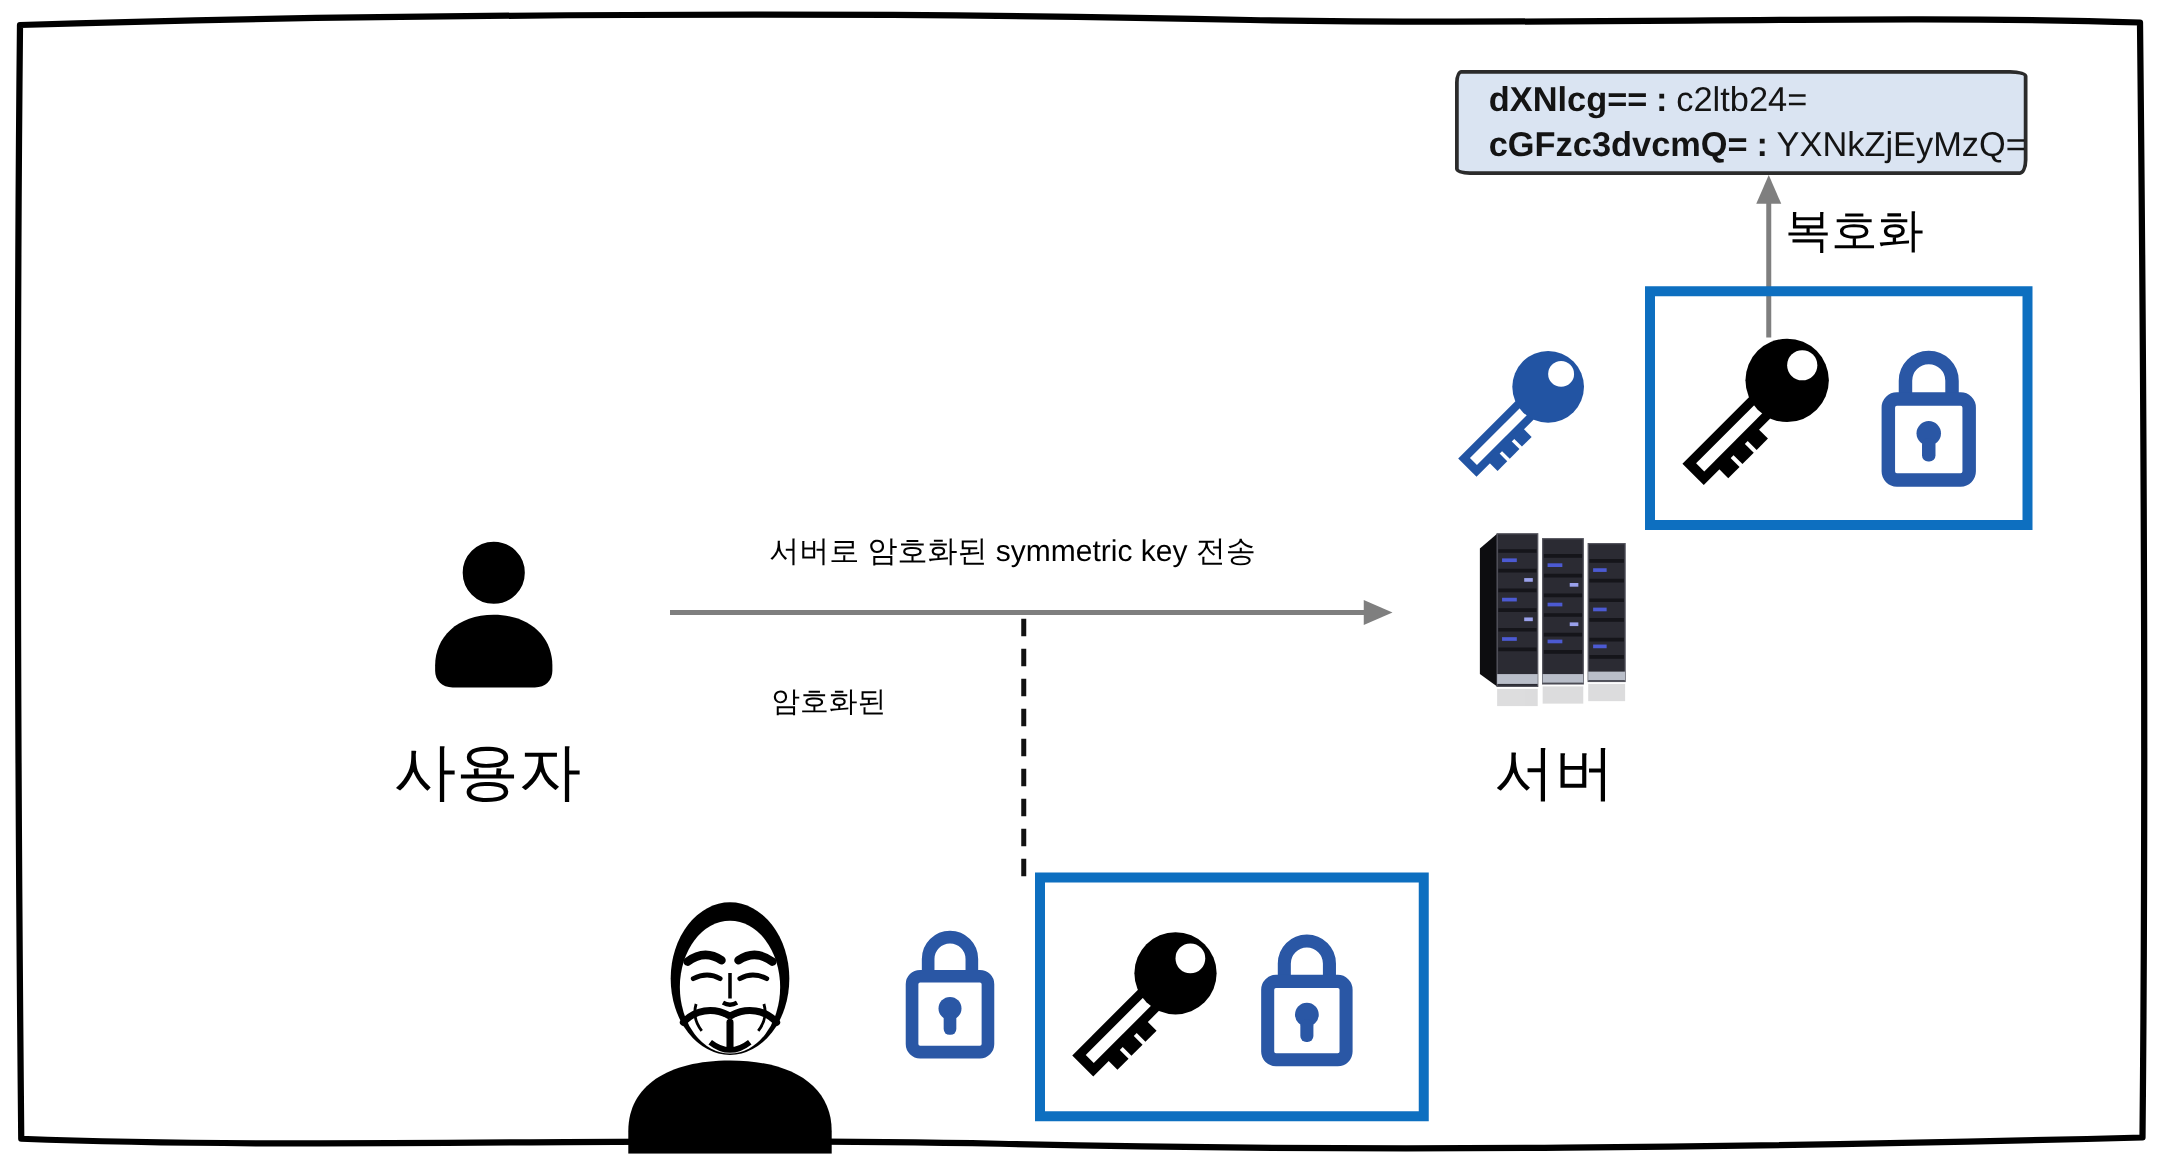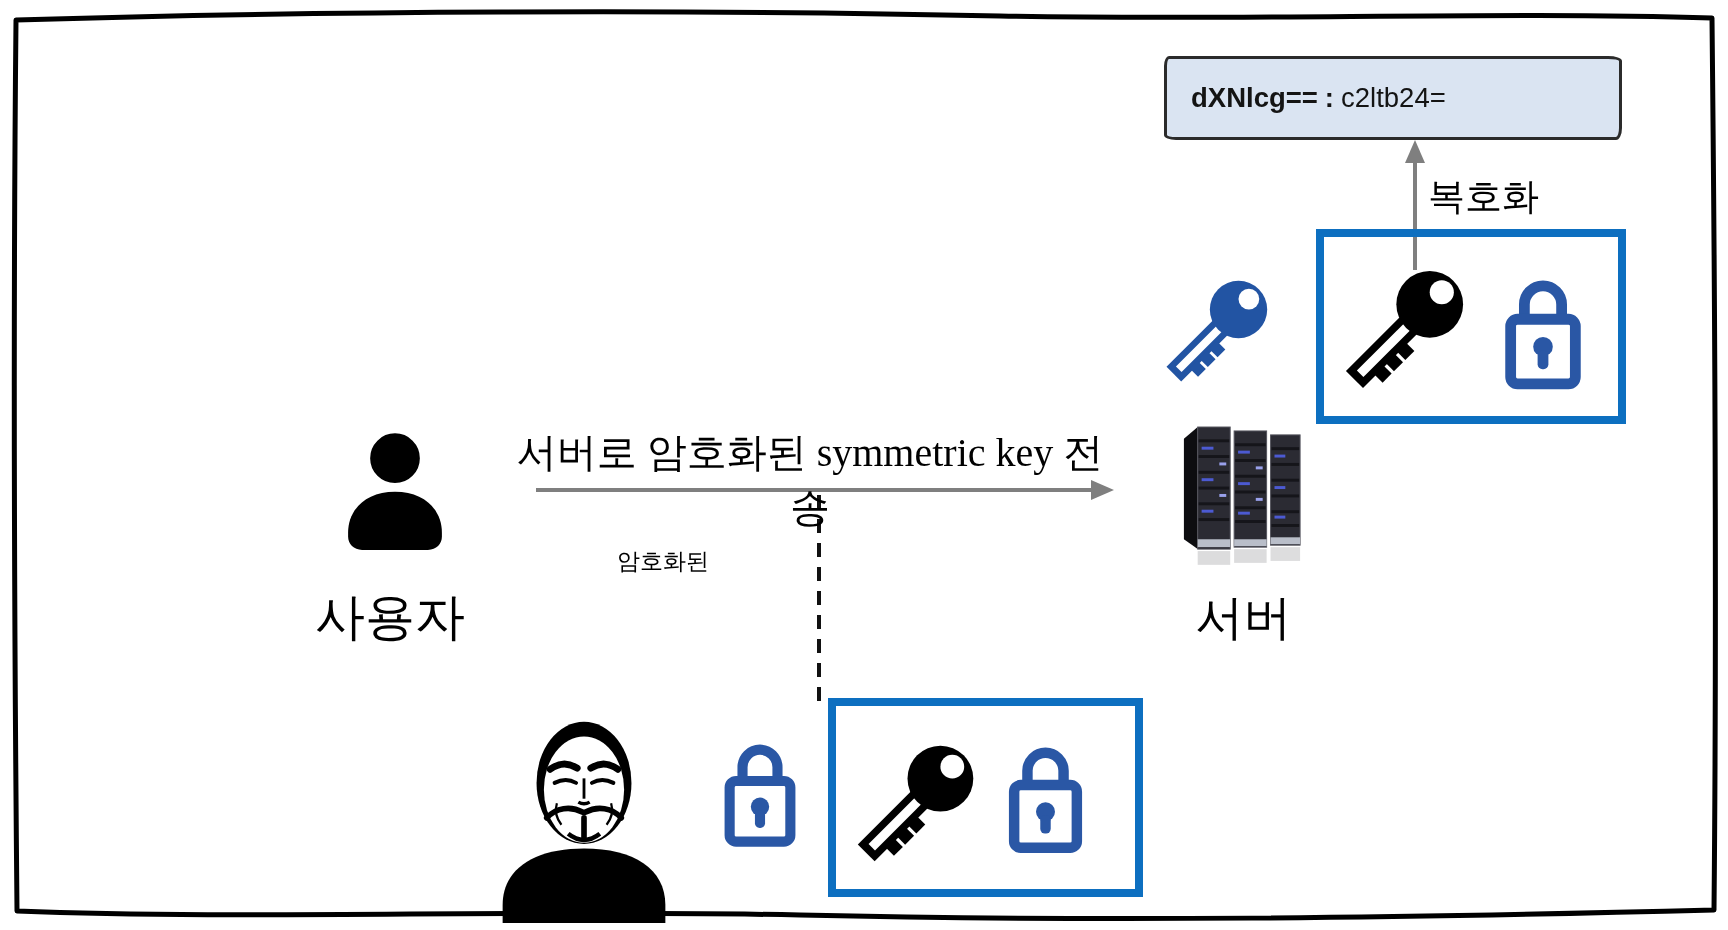--- a/index.html
+++ b/index.html
@@ -10,22 +10,22 @@
   .credbox{
     position:absolute;left:1164px;top:56px;width:458px;height:84px;
     background:#dae4f2;border:3px solid #2b2b2b;
     border-radius:5px 14px 6px 12px / 10px 5px 12px 5px;
     box-sizing:border-box;display:flex;flex-direction:column;justify-content:center;
     padding-left:24px;z-index:3;
   }
   .credrow{font-size:27.5px;line-height:36px;color:#141414;white-space:nowrap;}
   .credrow .b{font-weight:bold;}
   .credrow .sep{margin:0 7px;font-weight:bold;}
-  .t-decrypt{left:1428px;top:172px;font-size:37px;font-weight:500;}
-  .t-transfer{left:500px;top:425px;width:620px;text-align:center;font-size:40px;font-family:Liberation Serif, serif;}
+  .t-decrypt{left:1428px;top:160px;font-size:37px;font-weight:500;}
+  .t-transfer{left:500px;top:425px;width:620px;text-align:center;font-size:24px;}
   .t-hack{left:503px;top:538px;width:320px;text-align:center;font-size:23px;line-height:47px;}
   .t-user{left:290px;top:584px;width:200px;text-align:center;font-size:50px;}
   .t-server{left:1141px;top:586px;width:205px;text-align:center;font-size:48px;}
   svg .ico{color:#2254a3;}
 </style>
 </head>
 <body>
 
 <div class="stage">
 
@@ -163,20 +163,23 @@
 
     <use href="#lock" x="714" y="727" width="92" height="130" style="color:#2a57a5"></use>
     <use href="#key" x="848" y="731" width="140" height="140" style="color:#000"></use>
     <use href="#lock" x="998" y="731" width="95" height="131" style="color:#2a57a5"></use>
   </svg>
 
   <div class="credbox">
     <div class="credrow">
       <span class="b">dXNlcg==</span><span class="sep">:</span><span>c2ltb24=</span>
     </div>
+    <div class="credrow">
+      <span class="b">cGFzc3dvcmQ=</span><span class="sep">:</span><span>YXNkZjEyMzQ=</span>
+    </div>
   </div>
 
   <div class="lbl t-decrypt">복호화</div>
   <div class="lbl t-transfer">서버로 암호화된 symmetric key 전송</div>
   <div class="lbl t-hack">
     <div>암호화된</div>
   </div>
   <div class="lbl t-user">사용자</div>
   <div class="lbl t-server">서버</div>
 

